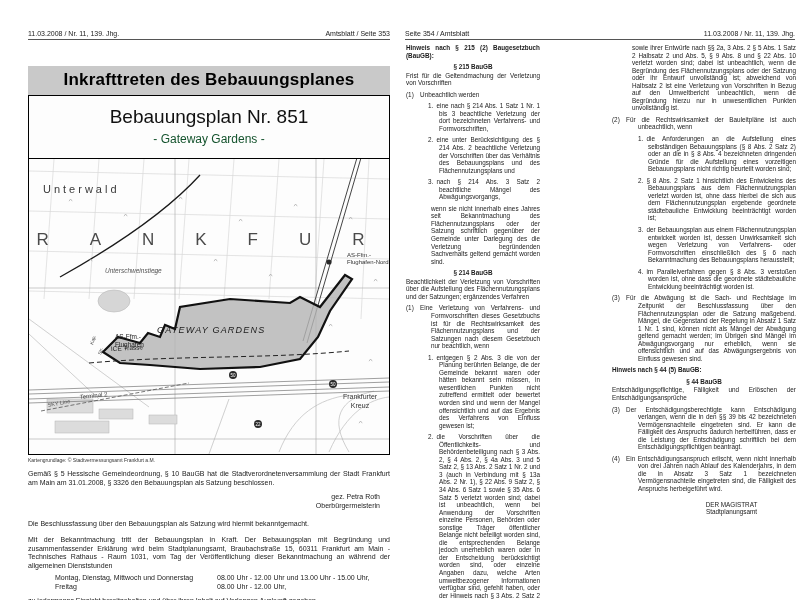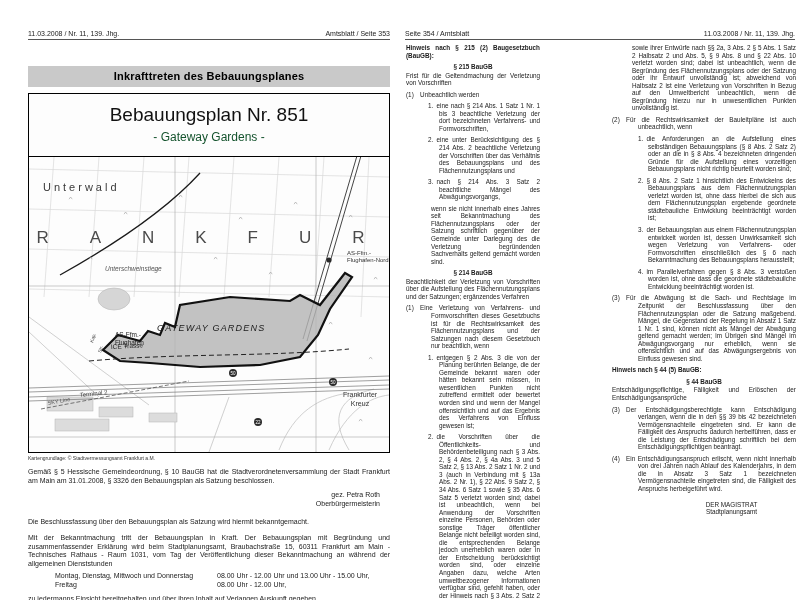--- a/index.html
+++ b/index.html
@@ -4,22 +4,22 @@
 <style>
   html,body{margin:0;padding:0}
   body{width:800px;height:600px;background:#ffffff;position:relative;overflow:hidden;
        font-family:"Liberation Sans",sans-serif;color:#1b1b1b;}
   
   .hdr{display:flex;justify-content:space-between;font-size:7px;color:#222;
        border-bottom:1px solid #555;padding-bottom:2px}
   
   .lpage{position:absolute;left:28px;top:30px;width:362px}
   .titlebar{background:#c9c9c9;color:#000;text-align:center;font-weight:bold;
-            font-size:11px;padding:4px 0 5px;margin-top:26px;letter-spacing:.2px}
-  .mapbox{border:1.4px solid #000;margin-top:6px;background:#fdfdfd}
+            font-size:17px;padding:4px 0 5px;margin-top:26px;letter-spacing:.2px}
+  .mapbox{border:1.4px solid #000;background:#fdfdfd}
   .maptitle{text-align:center;border-bottom:1px solid #000;padding:10px 0 12px}
   .maptitle .t1{font-size:19px;color:#111}
   .maptitle .t2{font-size:12px;margin-top:4px;color:#14532d}
   .mapcanvas{position:relative;height:295px;overflow:hidden}
   .mapcanvas svg{display:block}
   svg text{font-family:"Liberation Sans",sans-serif}
   .caption{font-size:5px;color:#333;margin-top:2px}
   .body7{font-size:7px;line-height:8.6px;text-align:justify;margin:0}
   .mt5{margin-top:5px}.mt7{margin-top:7px}.mt10{margin-top:10px}
   .sig{font-size:7px;line-height:8.6px;text-align:right;padding-right:10px;margin-top:6px}

